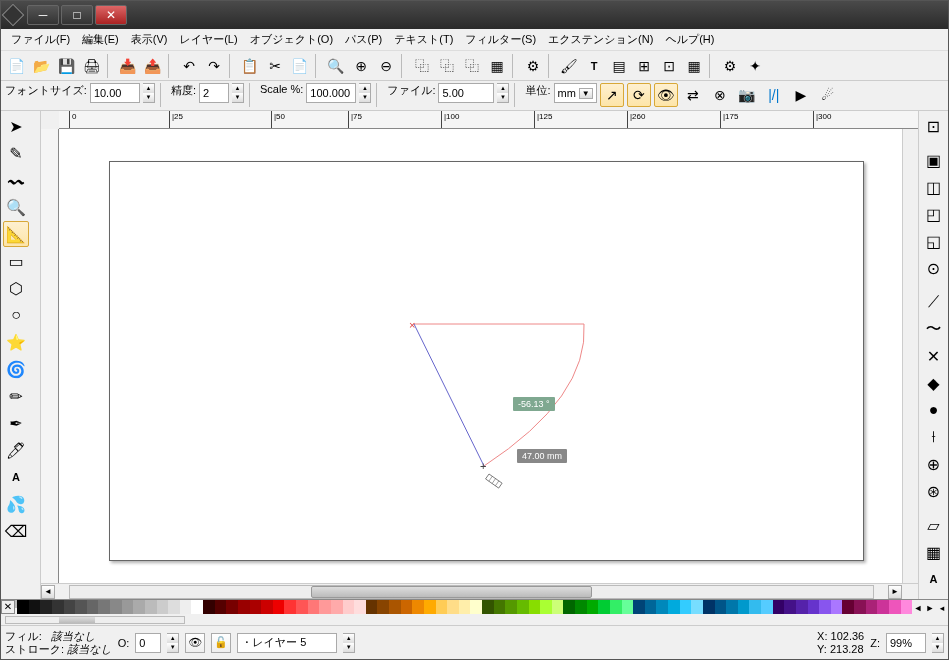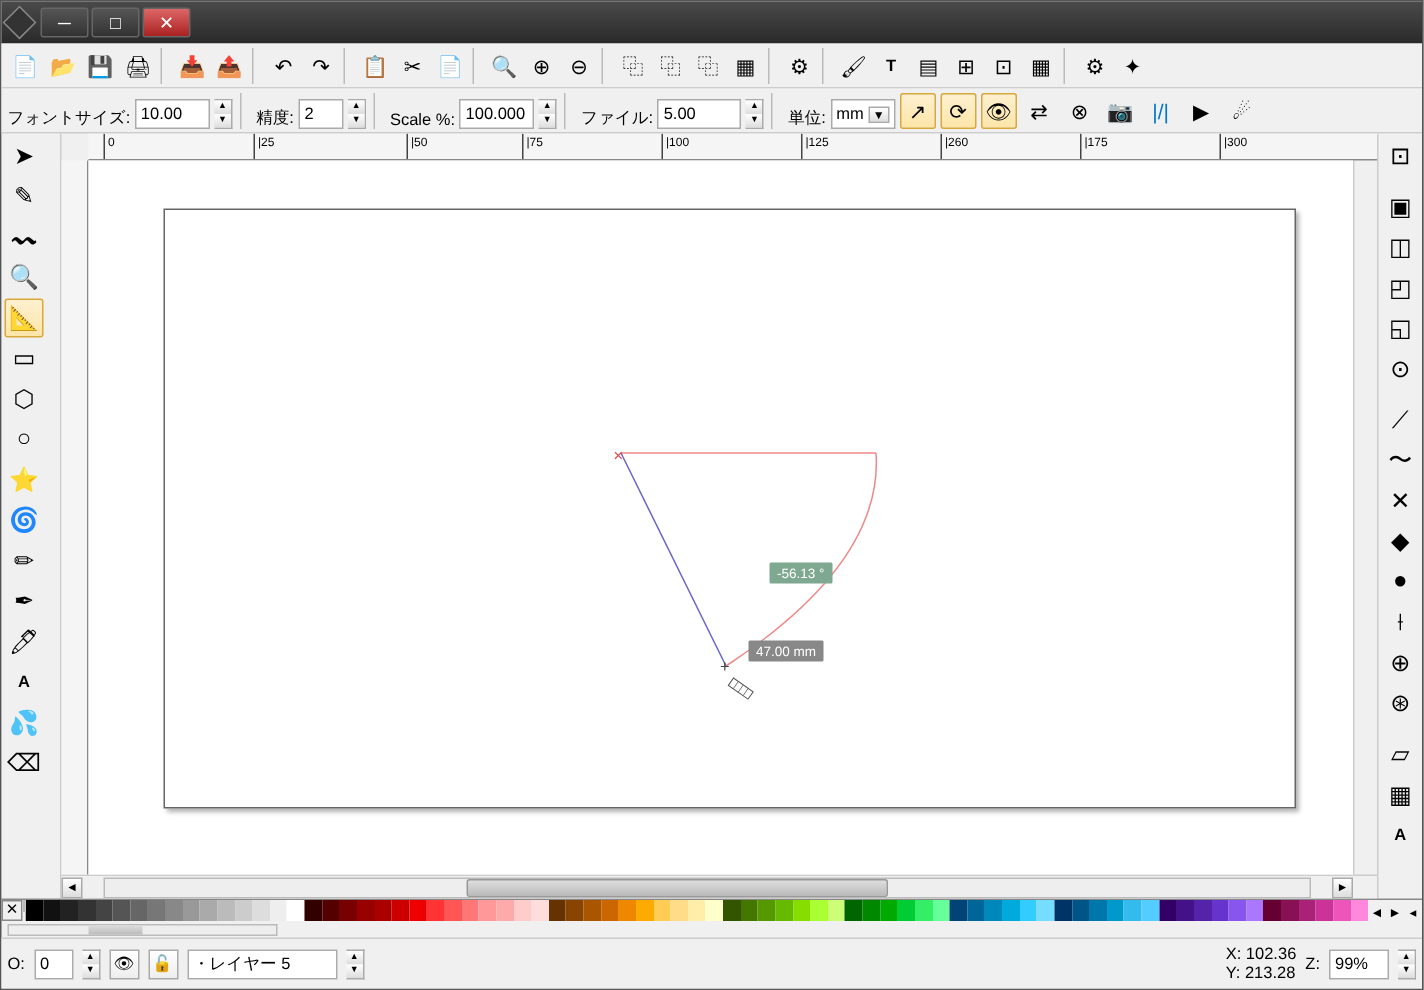--- a/index.html
+++ b/index.html
@@ -7,21 +7,21 @@
 .window{width:949px;height:660px;background:#f0f0f0;display:flex;flex-direction:column;border:1px solid #555;}
 .titlebar{height:28px;background:linear-gradient(#4a4a4a,#2a2a2a);display:flex;align-items:center;color:#fff;padding:0 4px;}
 .titlebar .ic{width:16px;height:16px;background:#333;margin-right:4px;transform:rotate(45deg);border:1px solid #888;}
 .titlebar .title{flex:1;font-size:12px;}
 .winbtns{display:flex;}
 .winbtn{width:32px;height:20px;background:linear-gradient(#555,#333);border:1px solid #666;border-radius:2px;margin-left:2px;display:flex;align-items:center;justify-content:center;color:#fff;font-size:12px;cursor:pointer;}
 .winbtn.close{background:linear-gradient(#d66,#a22);}
 .menubar{height:22px;background:#f0f0f0;display:flex;align-items:center;padding:0 4px;border-bottom:1px solid #ddd;}
 .menuitem{padding:2px 6px;cursor:pointer;}
 .toolbar{height:30px;background:#f0f0f0;display:flex;align-items:center;padding:2px 4px;border-bottom:1px solid #ccc;gap:1px;}
-.toolbar2{height:30px;background:#f0f0f0;display:flex;align-items:flex-end;padding:2px 4px;border-bottom:1px solid #ccc;gap:3px;}
+.toolbar2{height:30px;background:#f0f0f0;display:flex;align-items:flex-start;padding:2px 4px;border-bottom:1px solid #ccc;gap:3px;}
 .tb{width:24px;height:24px;border:1px solid transparent;border-radius:2px;display:flex;align-items:center;justify-content:center;cursor:pointer;font-size:14px;}
 .tb.active{background:linear-gradient(#fef0d0,#fde5a8);border-color:#d8a838;}
 .sep{width:6px;height:24px;border-left:1px solid #bbb;margin:0 2px;}
 .lbl{font-size:11px;white-space:nowrap;}
 .numbox{width:50px;height:20px;border:1px solid #aaa;background:#fff;padding:0 3px;display:flex;align-items:center;}
 .spinner{width:12px;height:20px;display:flex;flex-direction:column;border:1px solid #aaa;border-left:none;}
 .spinner div{flex:1;background:linear-gradient(#fff,#ddd);font-size:6px;text-align:center;line-height:8px;cursor:pointer;}
 .combo{height:20px;border:1px solid #aaa;background:#fff;display:flex;align-items:center;padding:0 3px;}
 .combo .ar{margin-left:3px;font-size:8px;background:linear-gradient(#fff,#ddd);border:1px solid #aaa;padding:0 2px;}
 .workarea{flex:1;display:flex;overflow:hidden;}
@@ -61,20 +61,32 @@
 <div class="window">
   <div class="titlebar">
     <div class="ic"></div>
     <div class="winbtns">
       <div class="winbtn">─</div>
       <div class="winbtn">□</div>
       <div class="winbtn close">✕</div>
     </div>
   </div>
 
+  <div class="menubar" id="menubar">
+      <div class="menuitem">ファイル(F)</div>
+      <div class="menuitem">編集(E)</div>
+      <div class="menuitem">表示(V)</div>
+      <div class="menuitem">レイヤー(L)</div>
+      <div class="menuitem">オブジェクト(O)</div>
+      <div class="menuitem">パス(P)</div>
+      <div class="menuitem">テキスト(T)</div>
+      <div class="menuitem">フィルター(S)</div>
+      <div class="menuitem">エクステンション(N)</div>
+      <div class="menuitem">ヘルプ(H)</div>
+    </div>
 
   <div class="toolbar">
     <div class="tb">📄</div>
     <div class="tb">📂</div>
     <div class="tb">💾</div>
     <div class="tb">🖨</div>
     <div class="sep"></div>
     <div class="tb">📥</div>
     <div class="tb">📤</div>
     <div class="sep"></div>
@@ -225,21 +237,21 @@
             <text x="350" y="200" fill="#d44" font-size="13">×</text>
             <text x="421" y="341" fill="#444" font-size="11">+</text>
             <g transform="translate(430,345) rotate(35)">
               <rect x="0" y="0" width="16" height="6" fill="#fff" stroke="#555" stroke-width="0.7"></rect>
               <line x1="4" y1="0" x2="4" y2="6" stroke="#555" stroke-width="0.5"></line>
               <line x1="8" y1="0" x2="8" y2="6" stroke="#555" stroke-width="0.5"></line>
               <line x1="12" y1="0" x2="12" y2="6" stroke="#555" stroke-width="0.5"></line>
             </g>
           </svg>
           <div class="anglelbl" style="left:454px;top:268px">-56.13 °</div>
-          <div class="distlbl" style="left:440px;top:320px">47.00 mm</div>
+          <div class="distlbl" style="left:458px;top:320px">47.00 mm</div>
         </div>
         <div style="width:16px;background:#f0f0f0;border-left:1px solid #ccc"></div>
       </div>
       <div class="scrollh">
         <div class="ar">◄</div>
         <div class="track">
             <div class="thumb"></div>
           </div>
         <div class="ar">►</div>
         <div style="width:16px"></div>
@@ -358,20 +370,24 @@
     <div class="ar">►</div>
     <div class="ar">◂</div>
   </div>
   <div style="height:10px;display:flex;align-items:center;padding:0 4px;">
     <div class="scrolltrack">
         <div class="th"></div>
       </div>
   </div>
 
   <div class="statusbar">
+    <div class="fs">
+      <div><span>フィル:</span>&nbsp;&nbsp;&nbsp;<i>該当なし</i></div>
+      <div><span>ストローク:</span>&nbsp;<i>該当なし</i></div>
+    </div>
     <span class="lbl">O:</span>
     <div class="numbox" style="width:26px">
         <span>0</span>
       </div>
     <div class="spinner">
         <div>▲</div>
         <div>▼</div>
       </div>
     <div class="minitb">👁</div>
     <div class="minitb">🔓</div>

